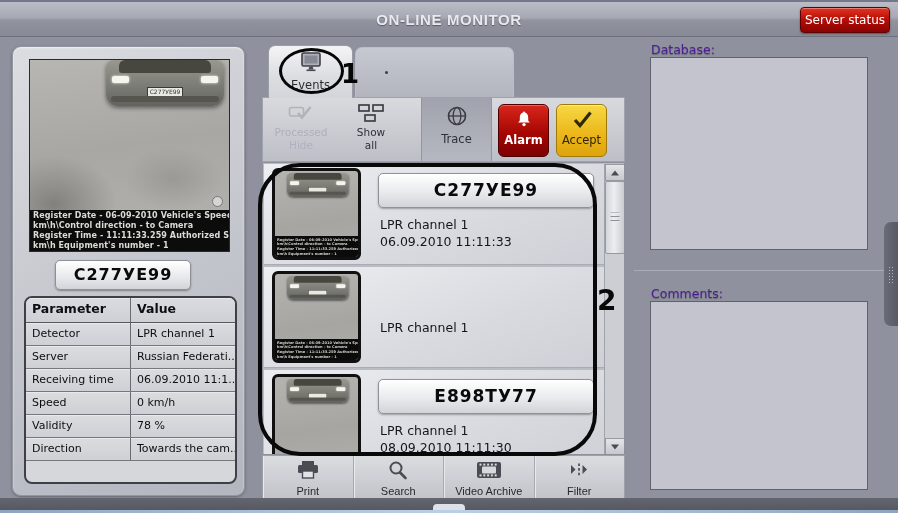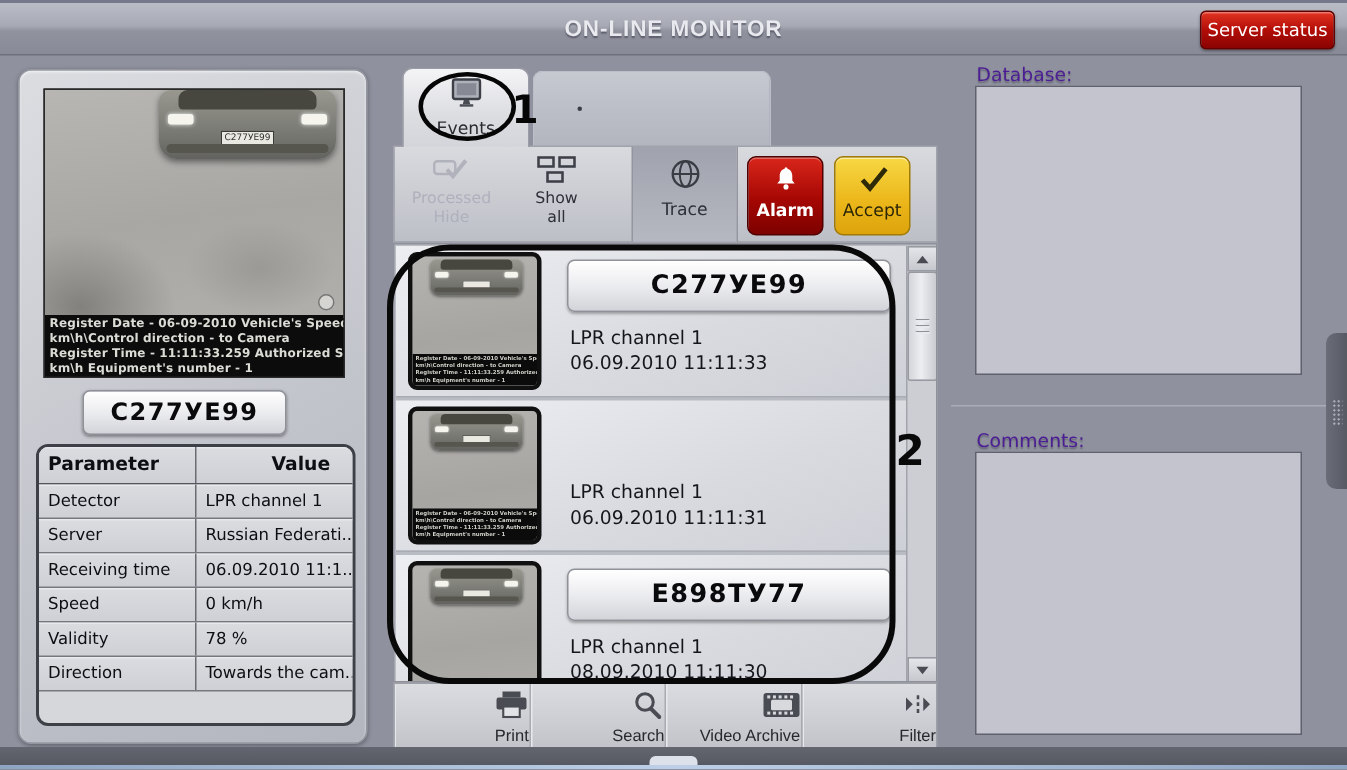--- a/index.html
+++ b/index.html
@@ -63,21 +63,21 @@
     background:linear-gradient(#ffffff 0%,#e9eaed 55%,#d3d4d9 100%);
     border:1px solid #8e9098; box-shadow:0 1px 2px rgba(0,0,0,.35);
     text-align:center; line-height:28px; font-size:16px; font-weight:bold; color:#0a0a0c; letter-spacing:1px;
   }
   .param-table {
     position:absolute; left:11px; top:249px; width:213px; height:188px;
     border:2px solid #3e4048; border-radius:8px; background:#d6d7db; overflow:hidden; font-size:11px;
   }
   .tr { display:flex; height:23px; border-bottom:1px solid #76787f; box-shadow:inset 0 1px 0 #e8e9ec;
     background:linear-gradient(#dbdce0,#cfd0d5); }
-  .tr.head { height:25px; font-weight:bold; font-size:12.5px; border-bottom:1px solid #55575e;gap:44px; }
+  .tr.head { height:25px; font-weight:bold; font-size:12.5px; border-bottom:1px solid #55575e; }
   .td { line-height:22px; padding-left:6px; white-space:nowrap; overflow:hidden; color:#0c0e12; }
   .td.c1 { width:105px; border-right:1px solid #6a6c73; flex:none; }
   .td.c2 { flex:1; }
   
   .tab-events {
     position:absolute; left:268px; top:45px; width:85px; height:53px; border-radius:7px 7px 0 0;
     background:linear-gradient(#f4f4f6 0%,#dcdde1 60%,#d4d5da 100%);
     border:1px solid #9a9ca6; border-bottom:none; text-align:center; cursor:pointer; z-index:2;
   }
   .tab-events .lbl { font-size:11.5px; color:#2a2c32; margin-top:2px; }
@@ -141,21 +141,21 @@
   .arr.down { border-left:4px solid transparent; border-right:4px solid transparent; border-top:5px solid #4a4c54; }
   .sb-thumb { position:absolute; left:0; top:17px; width:20px; height:73px; border-radius:2px; cursor:pointer;
     background:linear-gradient(90deg,#d4d5da 0%,#eceef1 45%,#c9cbd1 100%); border:1px solid #989aa2; }
   .grip { position:absolute; left:50%; top:50%; transform:translate(-50%,-50%); width:9px; height:11px;
     background:repeating-linear-gradient(180deg,#8e9098 0 1px,#e8e9ec 1px 2px,transparent 2px 4px); }
   
   .bottom-toolbar {
     position:absolute; left:262px; top:455px; width:363px; height:44px; display:flex;
     background:linear-gradient(#dbdce0 0%,#c2c4ca 100%); border:1px solid #9ea0a8;
   }
-  .bbtn { flex:1; text-align:right; padding-top:4px; cursor:pointer;
+  .bbtn { flex:1; text-align:center; padding-top:4px; cursor:pointer;
     border-right:1px solid #a8aab2; box-shadow:inset 1px 0 0 #e8e9ec; }
   .bbtn:last-child { border-right:none; }
   .bbtn .bl { font-family:"Liberation Sans",sans-serif; font-size:11px; color:#26282e; white-space:nowrap; margin-top:1px; }
   
   .side-label { position:absolute; font-size:12.5px; color:#4c1d95; text-shadow:0 1px 1px rgba(40,40,55,.4); }
   .lbl-db { left:651px; top:42px; } .lbl-cm { left:651px; top:286px; }
   .side-box { position:absolute; left:650px; width:218px; background:#c3c4cd; border:1px solid #5f616d; }
   .box-db { top:57px; height:193px; } .box-cm { top:301px; height:189px; }
   .side-divider { position:absolute; left:634px; top:270px; width:250px; height:1px; background:rgba(222,224,232,.35); }
   .edge-handle { position:absolute; left:884px; top:222px; width:14px; height:104px; border-radius:7px 0 0 7px;
@@ -347,21 +347,20 @@
         <div class="thumb-overlay">
           <div class="inner">
             <div>Register Date - 06-09-2010    Vehicle's Speed - 0</div>
             <div>km\h\Control direction - to Camera</div>
             <div>Register Time - 11:11:33.259  Authorized Speed - 0</div>
             <div>km\h    Equipment's number - 1</div>
           </div>
         </div>
       </div>
       <div class="ev-channel">LPR channel 1</div>
-      <div class="ev-time">06.09.2010 11:11:31</div>
     </div>
 
     <div class="event-row row2">
       <div class="thumb">
         <div class="thumb-car">
           <div class="car">
             <div class="car-roof"></div>
               <div class="car-light l"></div>
               <div class="car-light r"></div>
             <div class="car-plate"></div>

